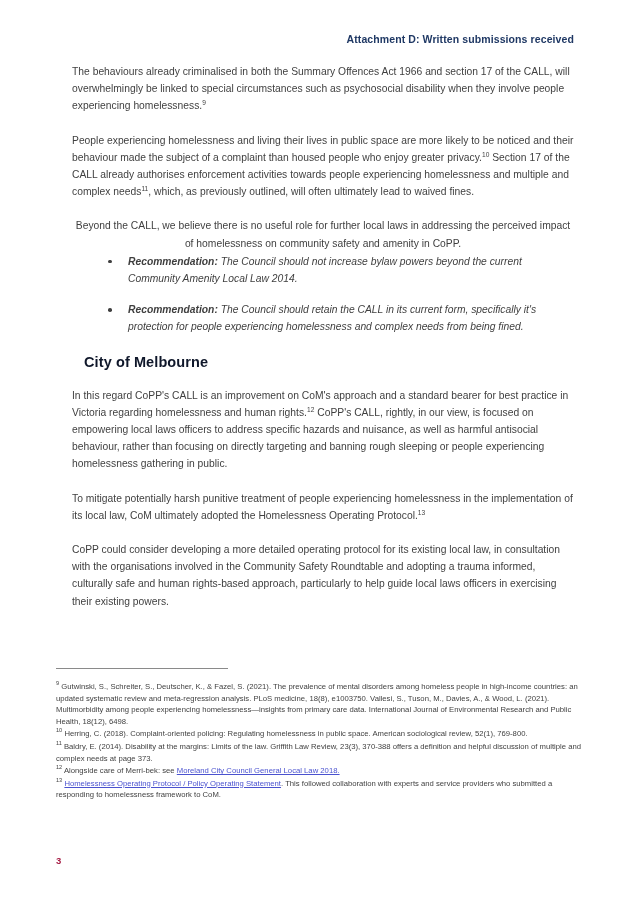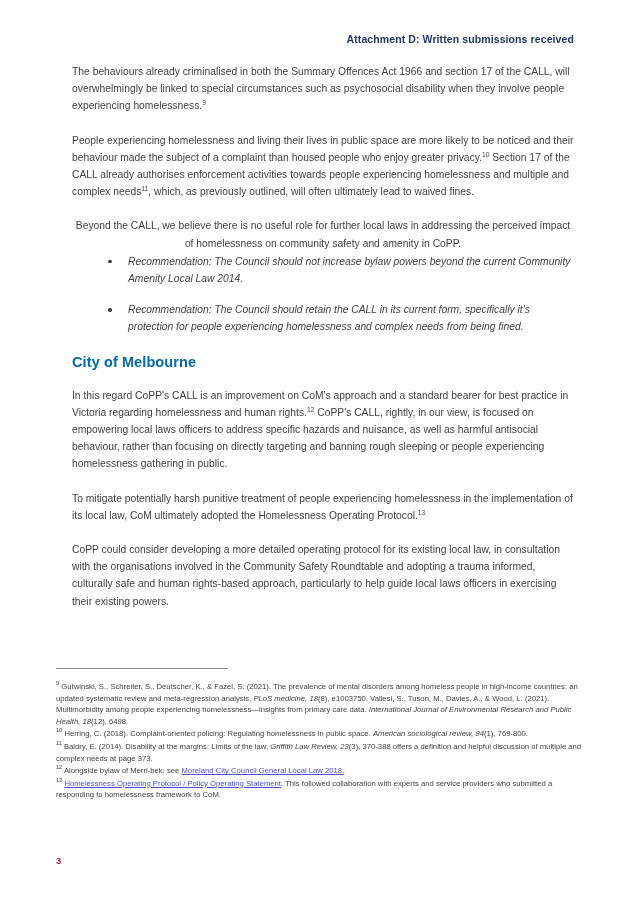--- a/index.html
+++ b/index.html
@@ -72,29 +72,29 @@
     content: "";
     position: absolute;
     left: 2px;
     top: 7px;
     width: 3.6px;
     height: 3.6px;
     border-radius: 50%;
     background: #3f3f3f;
   }
   .rec-label {
-    font-weight: normal;
+    font-weight: bold;
     font-style: italic;
   }
 
   h2.section-heading {
-    color: #0369a1;
+    color: #0f172a;
     font-size: 14.5px;
     font-weight: bold;
-    margin: 18px 0 17px 0;
+    margin: 18px 0 17px 12px;
     letter-spacing: 0.1px;
   }
 
   .footnotes {
     position: absolute;
     left: 56px;
     right: 48px;
     top: 668px;
   }
   .fn-rule {
@@ -106,21 +106,21 @@
   .fn {
     font-size: 7.7px;
     line-height: 11.6px;
     color: #3f3f3f;
     margin: 0 0 1px 0;
     text-align: left;
   }
   .fn sup {
     font-size: 5.6px;
   }
-  .fn .it { font-style: italic; }
+  .fn .it { }
   .fn a.link {
     color: #4a52cf;
   }
 
   .page-number {
     position: absolute;
     left: 56px;
     top: 855px;
     color: #a61c44;
     font-size: 9.5px;
@@ -159,24 +159,24 @@
 
     <p class="para"><span>CoPP could consider developing a more detailed operating protocol for its </span><span class="it">existing</span><span> local law, in consultation with the organisations involved in the Community Safety Roundtable and adopting a trauma informed, culturally safe and human rights-based approach, particularly to help guide local laws officers in exercising their existing powers.</span></p>
 
   </div>
 
   <div class="footnotes">
     <hr class="fn-rule">
 
     <p class="fn"><sup>9</sup> <span>Gutwinski, S., Schreiter, S., Deutscher, K., &amp; Fazel, S. (2021). The prevalence of mental disorders among homeless people in high-income countries: an updated systematic review and meta-regression analysis. </span><span class="it">PLoS medicine, 18</span><span>(8), e1003750. Vallesi, S., Tuson, M., Davies, A., &amp; Wood, L. (2021). Multimorbidity among people experiencing homelessness—insights from primary care data. </span><span class="it">International Journal of Environmental Research and Public Health, 18</span><span>(12), 6498.</span></p>
 
-    <p class="fn"><sup>10</sup> <span>Herring, C. (2018). Complaint-oriented policing: Regulating homelessness in public space. </span><span class="it">American sociological review, 84</span><span>(1), 769-800.</span></p>
+    <p class="fn"><sup>10</sup> <span>Herring, C. (2018). Complaint-oriented policing: Regulating homelessness in public space. </span><span class="it">American sociological review, 52</span><span>(1), 769-800.</span></p>
 
     <p class="fn"><sup>11</sup> <span>Baldry, E. (2014). Disability at the margins: Limits of the law. </span><span class="it">Griffith Law Review, 23</span><span>(3), 370-388 offers a definition and helpful discussion of multiple and complex needs at page 373.</span></p>
 
-    <p class="fn"><sup>12</sup> <span>Alongside bylaw of Merri-bek: see </span><a class="link" href="#">Moreland City Council General Local Law 2018.</a><span></span></p>
+    <p class="fn"><sup>12</sup> <span>Alongside care of Merri-bek: see </span><a class="link" href="#">Moreland City Council General Local Law 2018.</a><span></span></p>
 
     <p class="fn"><sup>13</sup> <a class="link" href="#">Homelessness Operating Protocol / Policy Operating Statement</a><span>. This followed collaboration with experts and service providers who submitted a responding to homelessness framework to CoM.</span></p>
   </div>
 
   <div class="page-number">3</div>
 
 </div>
 
 </body></html>

